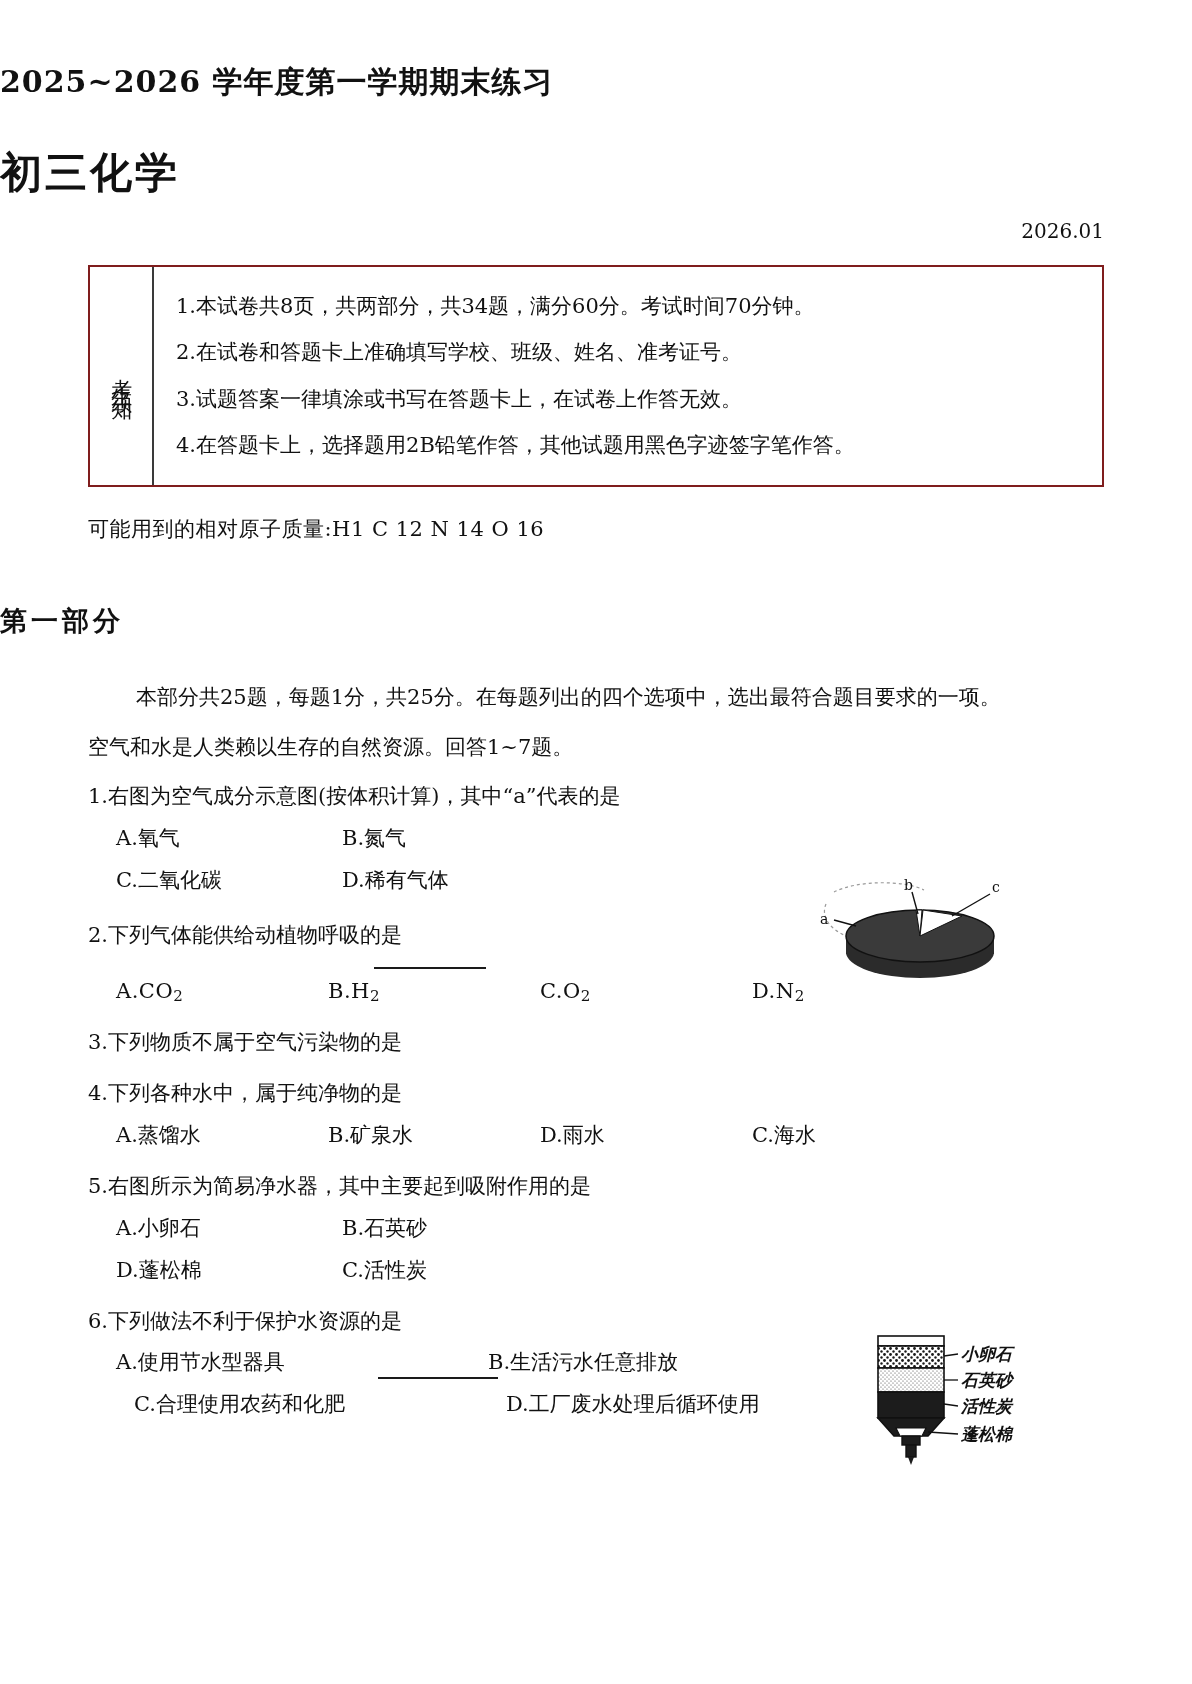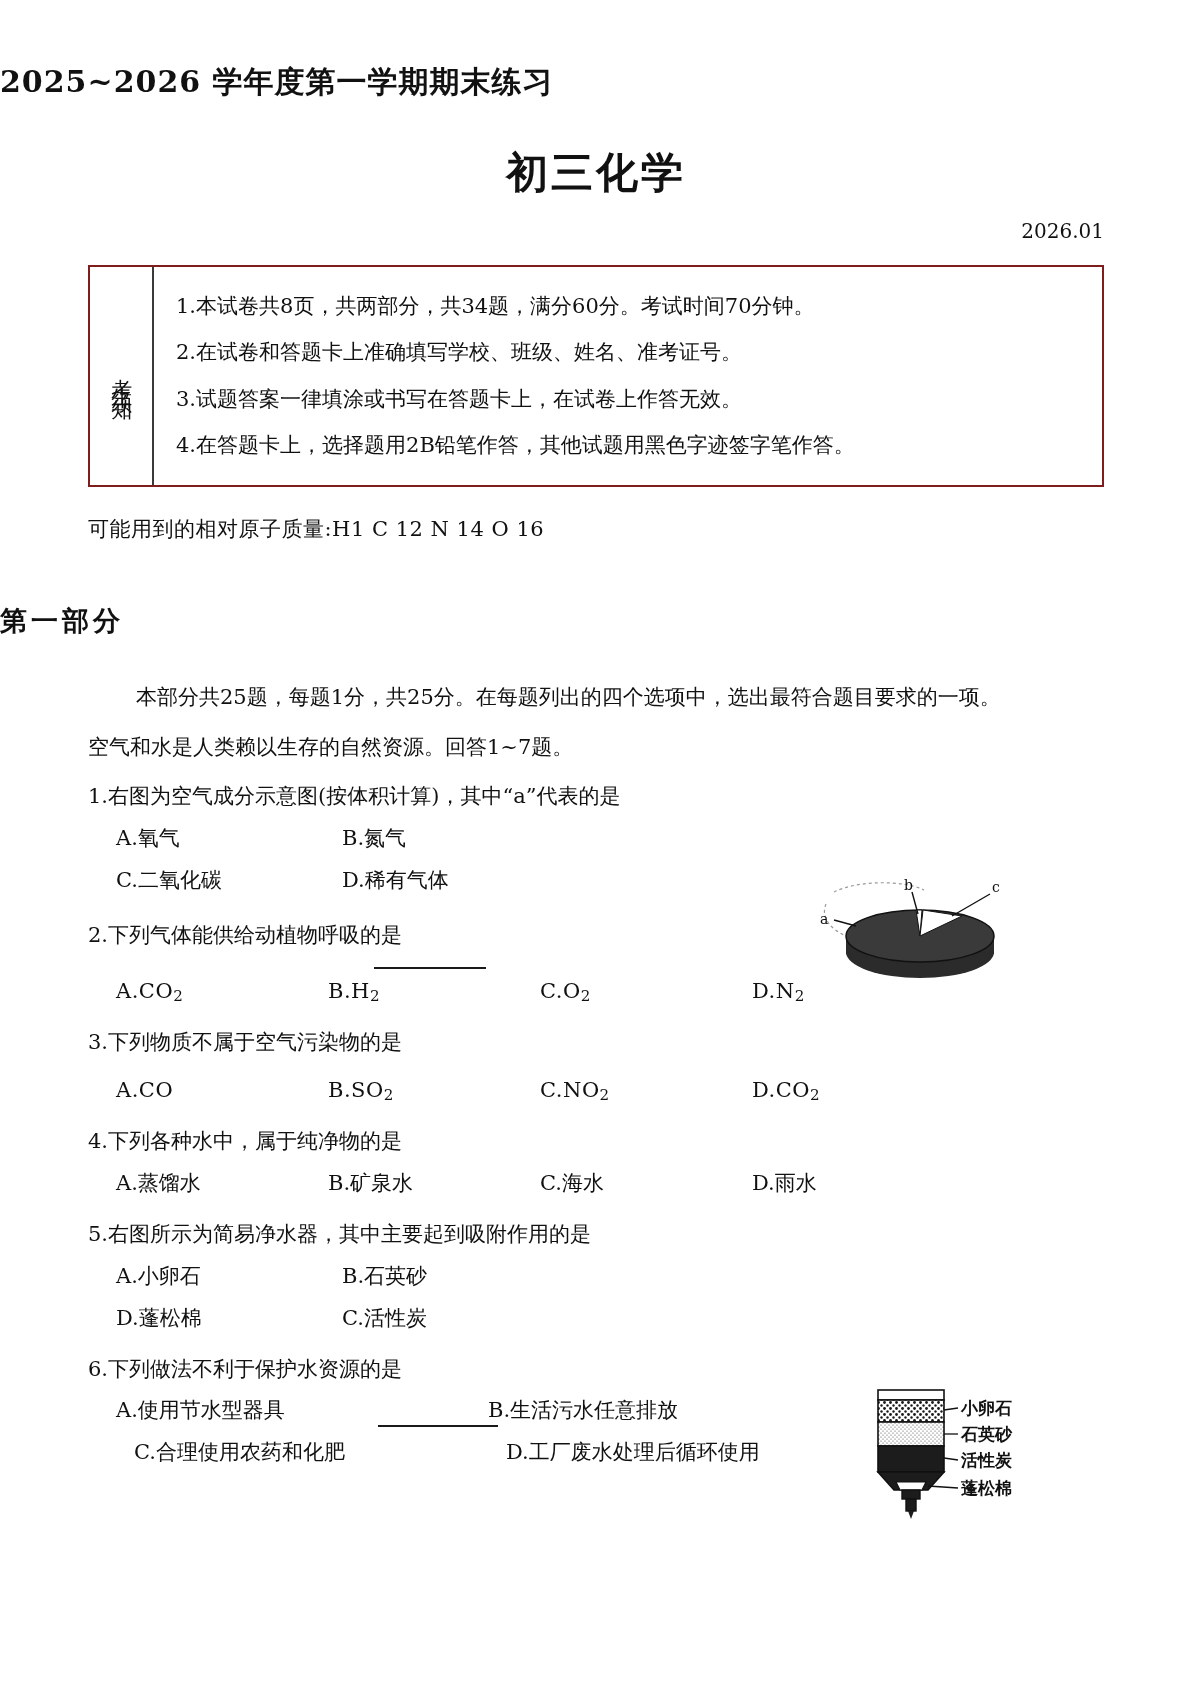--- a/index.html
+++ b/index.html
@@ -27,21 +27,20 @@
   
   .doc-title {
     text-align: left;
     font-size: 30px;
     font-weight: bold;
     letter-spacing: 1px;
     margin: 62px 0 0 0;
     font-family: "DejaVu Serif", "Liberation Serif", serif;
   }
   .subject-title {
-    text-align: center;
     font-size: 42px;
     font-weight: bold;
     letter-spacing: 3px;
     margin: 42px 0 0 0;
   }
   .exam-date {
     text-align: right;
     font-size: 20px;
     margin: 18px 88px 0 0;
     font-family: "DejaVu Serif", "Liberation Serif", serif;
@@ -157,23 +156,24 @@
   .fig-air {
     position: absolute;
     left: 812px;
     top: 812px;
     width: 220px;
     height: 120px;
   }
   .fig-filter {
     position: absolute;
     left: 862px;
-    top: 1324px;
+    top: 1270px;
     width: 200px;
     height: 140px;
+    font-style: italic;
   }
 </style>
 </head>
 <body>
 
 <div class="page">
 
   <div class="doc-title">2025~2026 学年度第一学期期末练习</div>
   <div class="subject-title">初三化学</div>
   <div class="exam-date">2026.01</div>
@@ -215,35 +215,29 @@
     <div class="q-options cols4" style="margin-top:14px;">
       <div class="opt opt-formula"><span>A.</span><span>CO</span><sub>2</sub></div>
       <div class="opt opt-formula"><span>B.</span><span>H</span><sub>2</sub></div>
       <div class="opt opt-formula"><span>C.</span><span>O</span><sub>2</sub></div>
       <div class="opt opt-formula"><span>D.</span><span>N</span><sub>2</sub></div>
     </div>
   </div>
 
   <div class="question" style="margin-top:10px;">
     <div class="q-stem">3.下列物质不属于空气污染物的是</div>
-    <div class="q-options cols4" style="margin-top:6px;">
-      <div class="opt opt-formula"><span>A.</span><span>CO</span><sub></sub></div>
-      <div class="opt opt-formula"><span>B.</span><span>SO</span><sub>2</sub></div>
-      <div class="opt opt-formula"><span>C.</span><span>NO</span><sub>2</sub></div>
-      <div class="opt opt-formula"><span>D.</span><span>CO</span><sub>2</sub></div>
-    </div>
   </div>
 
   <div class="question" style="margin-top:10px;">
     <div class="q-stem">4.下列各种水中，属于纯净物的是</div>
     <div class="q-options cols4">
       <div class="opt">A.蒸馏水</div>
       <div class="opt">B.矿泉水</div>
+      <div class="opt">D.雨水</div>
       <div class="opt">C.海水</div>
-      <div class="opt">D.雨水</div>
     </div>
   </div>
 
   <div class="question" style="margin-top:10px;">
     <div class="q-stem">5.右图所示为简易净水器，其中主要起到吸附作用的是</div>
     <div class="q-options cols2">
       <div class="opt">A.小卵石</div>
       <div class="opt">B.石英砂</div>
     </div>
     <div class="q-options cols2">

